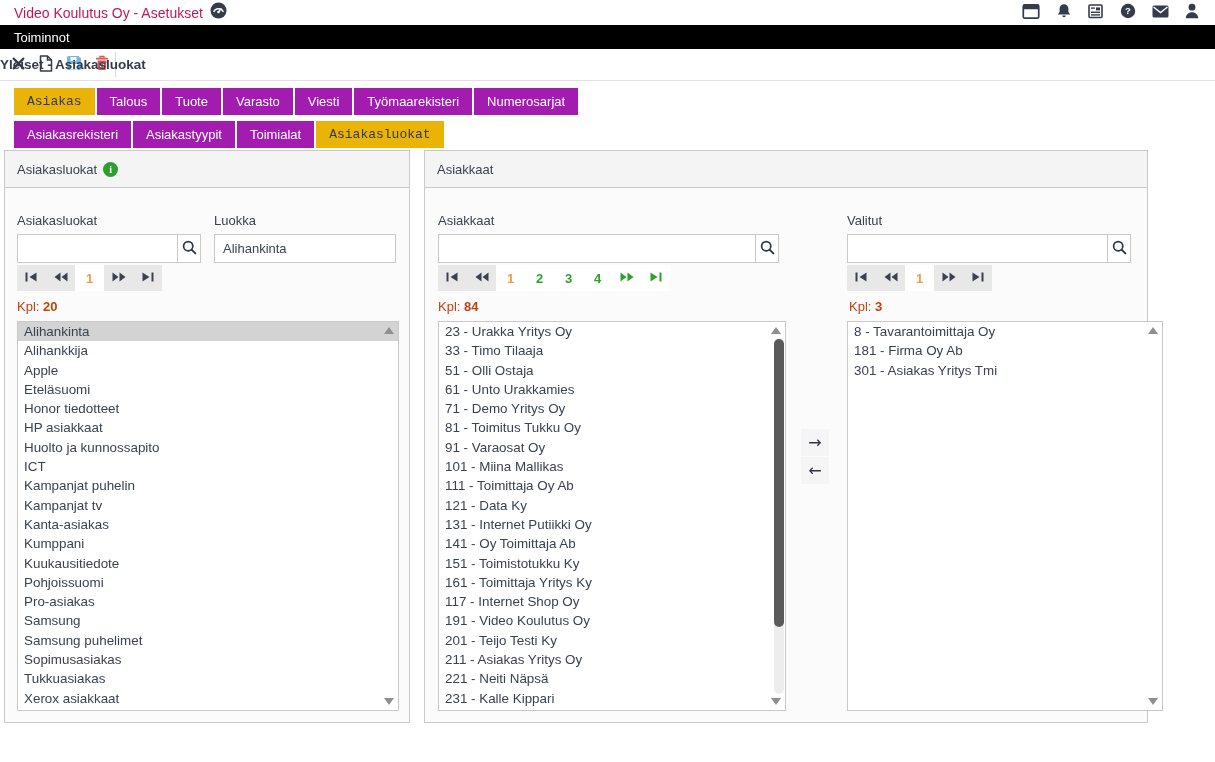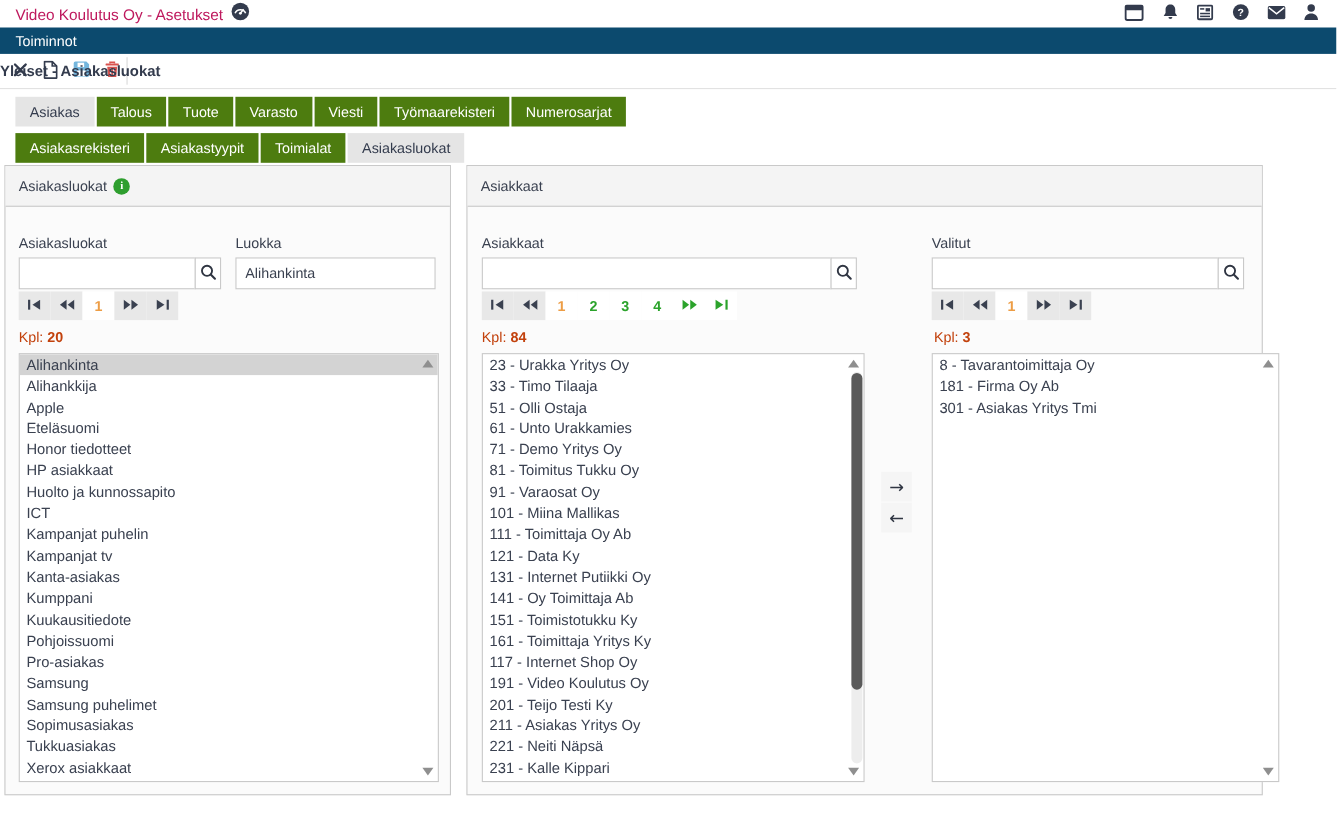--- a/index.html
+++ b/index.html
@@ -7,36 +7,36 @@
   body { position:relative; overflow:hidden; }
 
   
   .titlebar { height:25px; display:flex; align-items:center; justify-content:space-between; padding:0 16px 0 14px; }
   .title-left { display:flex; align-items:center; gap:7px; }
   .app-title { font-size:14px; color:#be185d;text-align:center; }
   .title-icons { display:flex; align-items:center; gap:16px; }
   .icon-btn { background:none; border:none; padding:0; cursor:pointer; display:flex; align-items:center; }
 
   
-  .menubar { height:24px; background:#0c4a6e; display:flex; align-items:center; padding-left:14px; }
+  .menubar { height:24px; background:#000000; display:flex; align-items:center; padding-left:14px; }
   .menu-item { color:#fff; font-size:13px; cursor:pointer; }
 
   
   .toolbar { height:32px; position:relative; display:flex; align-items:center; border-bottom:1px solid #e2e2e2; }
   .toolbar .tool-btn { width:28px; height:28px; background:none; border:none; display:flex; align-items:center; justify-content:center; cursor:pointer; }
   .toolbar .tool-btn:first-child { margin-left:4px; }
   .tb-divider { position:absolute; left:115px; top:3px; bottom:3px; width:1px; background:#d9d9d9; }
   .tb-title { position:absolute; left:0; right:0; font-weight:bold; font-size:13.5px; color:#333b4d; pointer-events:none; }
 
   
   .tabs { display:flex; gap:2px; padding-left:14px; }
   .tabs.row1 { margin-top:7px; }
   .tabs.row2 { margin-top:6px; }
-  .tab { height:27px; padding:0 13px; border:none; background:#4d7c0f; color:#fff; font-size:13px; font-family:inherit; cursor:pointer; white-space:nowrap; }
-  .tab.active { background:#e5e5e5; color:#333b4d; }
+  .tab { height:27px; padding:0 13px; border:none; background:#a21caf; color:#fff; font-size:13px; font-family:inherit; cursor:pointer; white-space:nowrap; }
+  .tab.active { background:#eab308; color:#333b4d;font-family:Liberation Mono, monospace; }
 
   
   .panel { position:absolute; background:#fbfbfb; border:1px solid #c9c9c9; }
   .panel-left  { left:4px;   top:150px; width:406px; height:573px; }
   .panel-right { left:424px; top:150px; width:724px; height:573px; }
   .panel-header { height:37px; background:#f4f4f4; border-bottom:1px solid #c9c9c9; display:flex; align-items:center; gap:6px; padding-left:12px; font-size:13px; color:#3a4150; }
   .info-badge { width:15px; height:15px; border-radius:50%; background:#2e9e2e; color:#fff; font-size:10px; font-weight:bold; font-family:"Liberation Serif",serif; display:inline-flex; align-items:center; justify-content:center; cursor:pointer; }
 
   .fld-label { position:absolute; font-size:13px; color:#3a4150; }
   .txt-input { position:absolute; height:29px; border:1px solid #c9c9c9; background:#fff; font-size:13px; font-family:inherit; color:#3a4150; padding:0 8px; }

